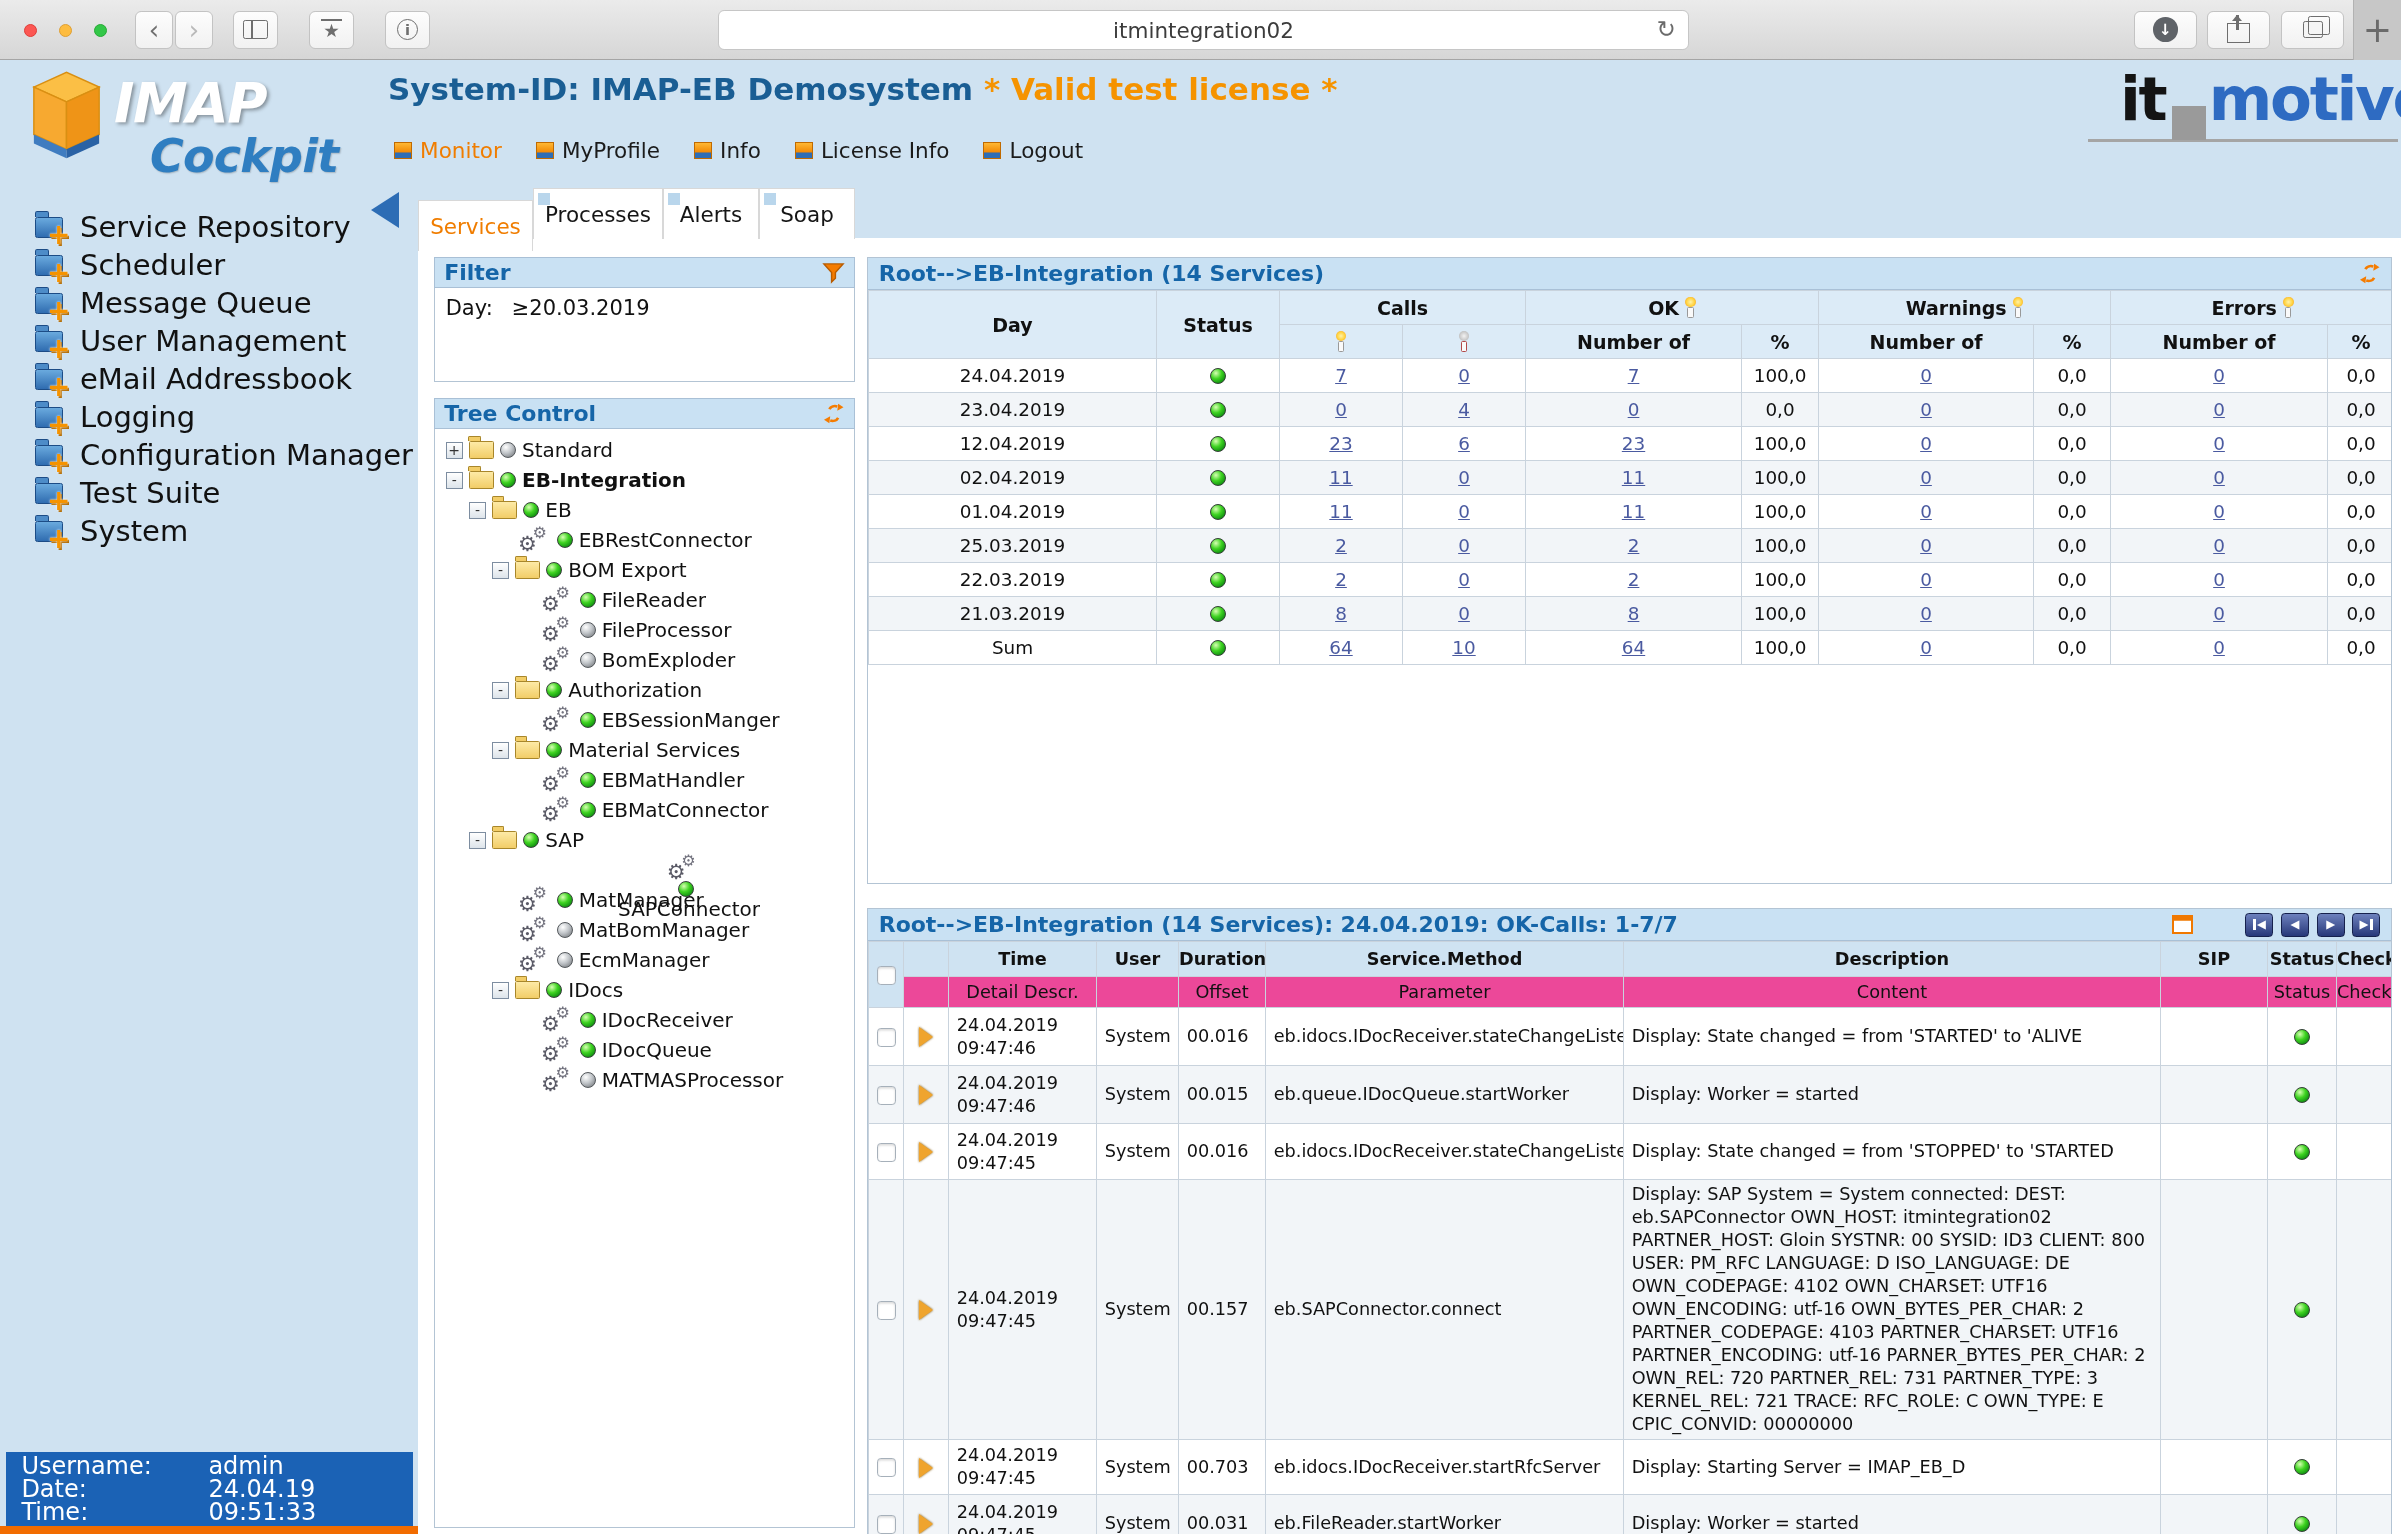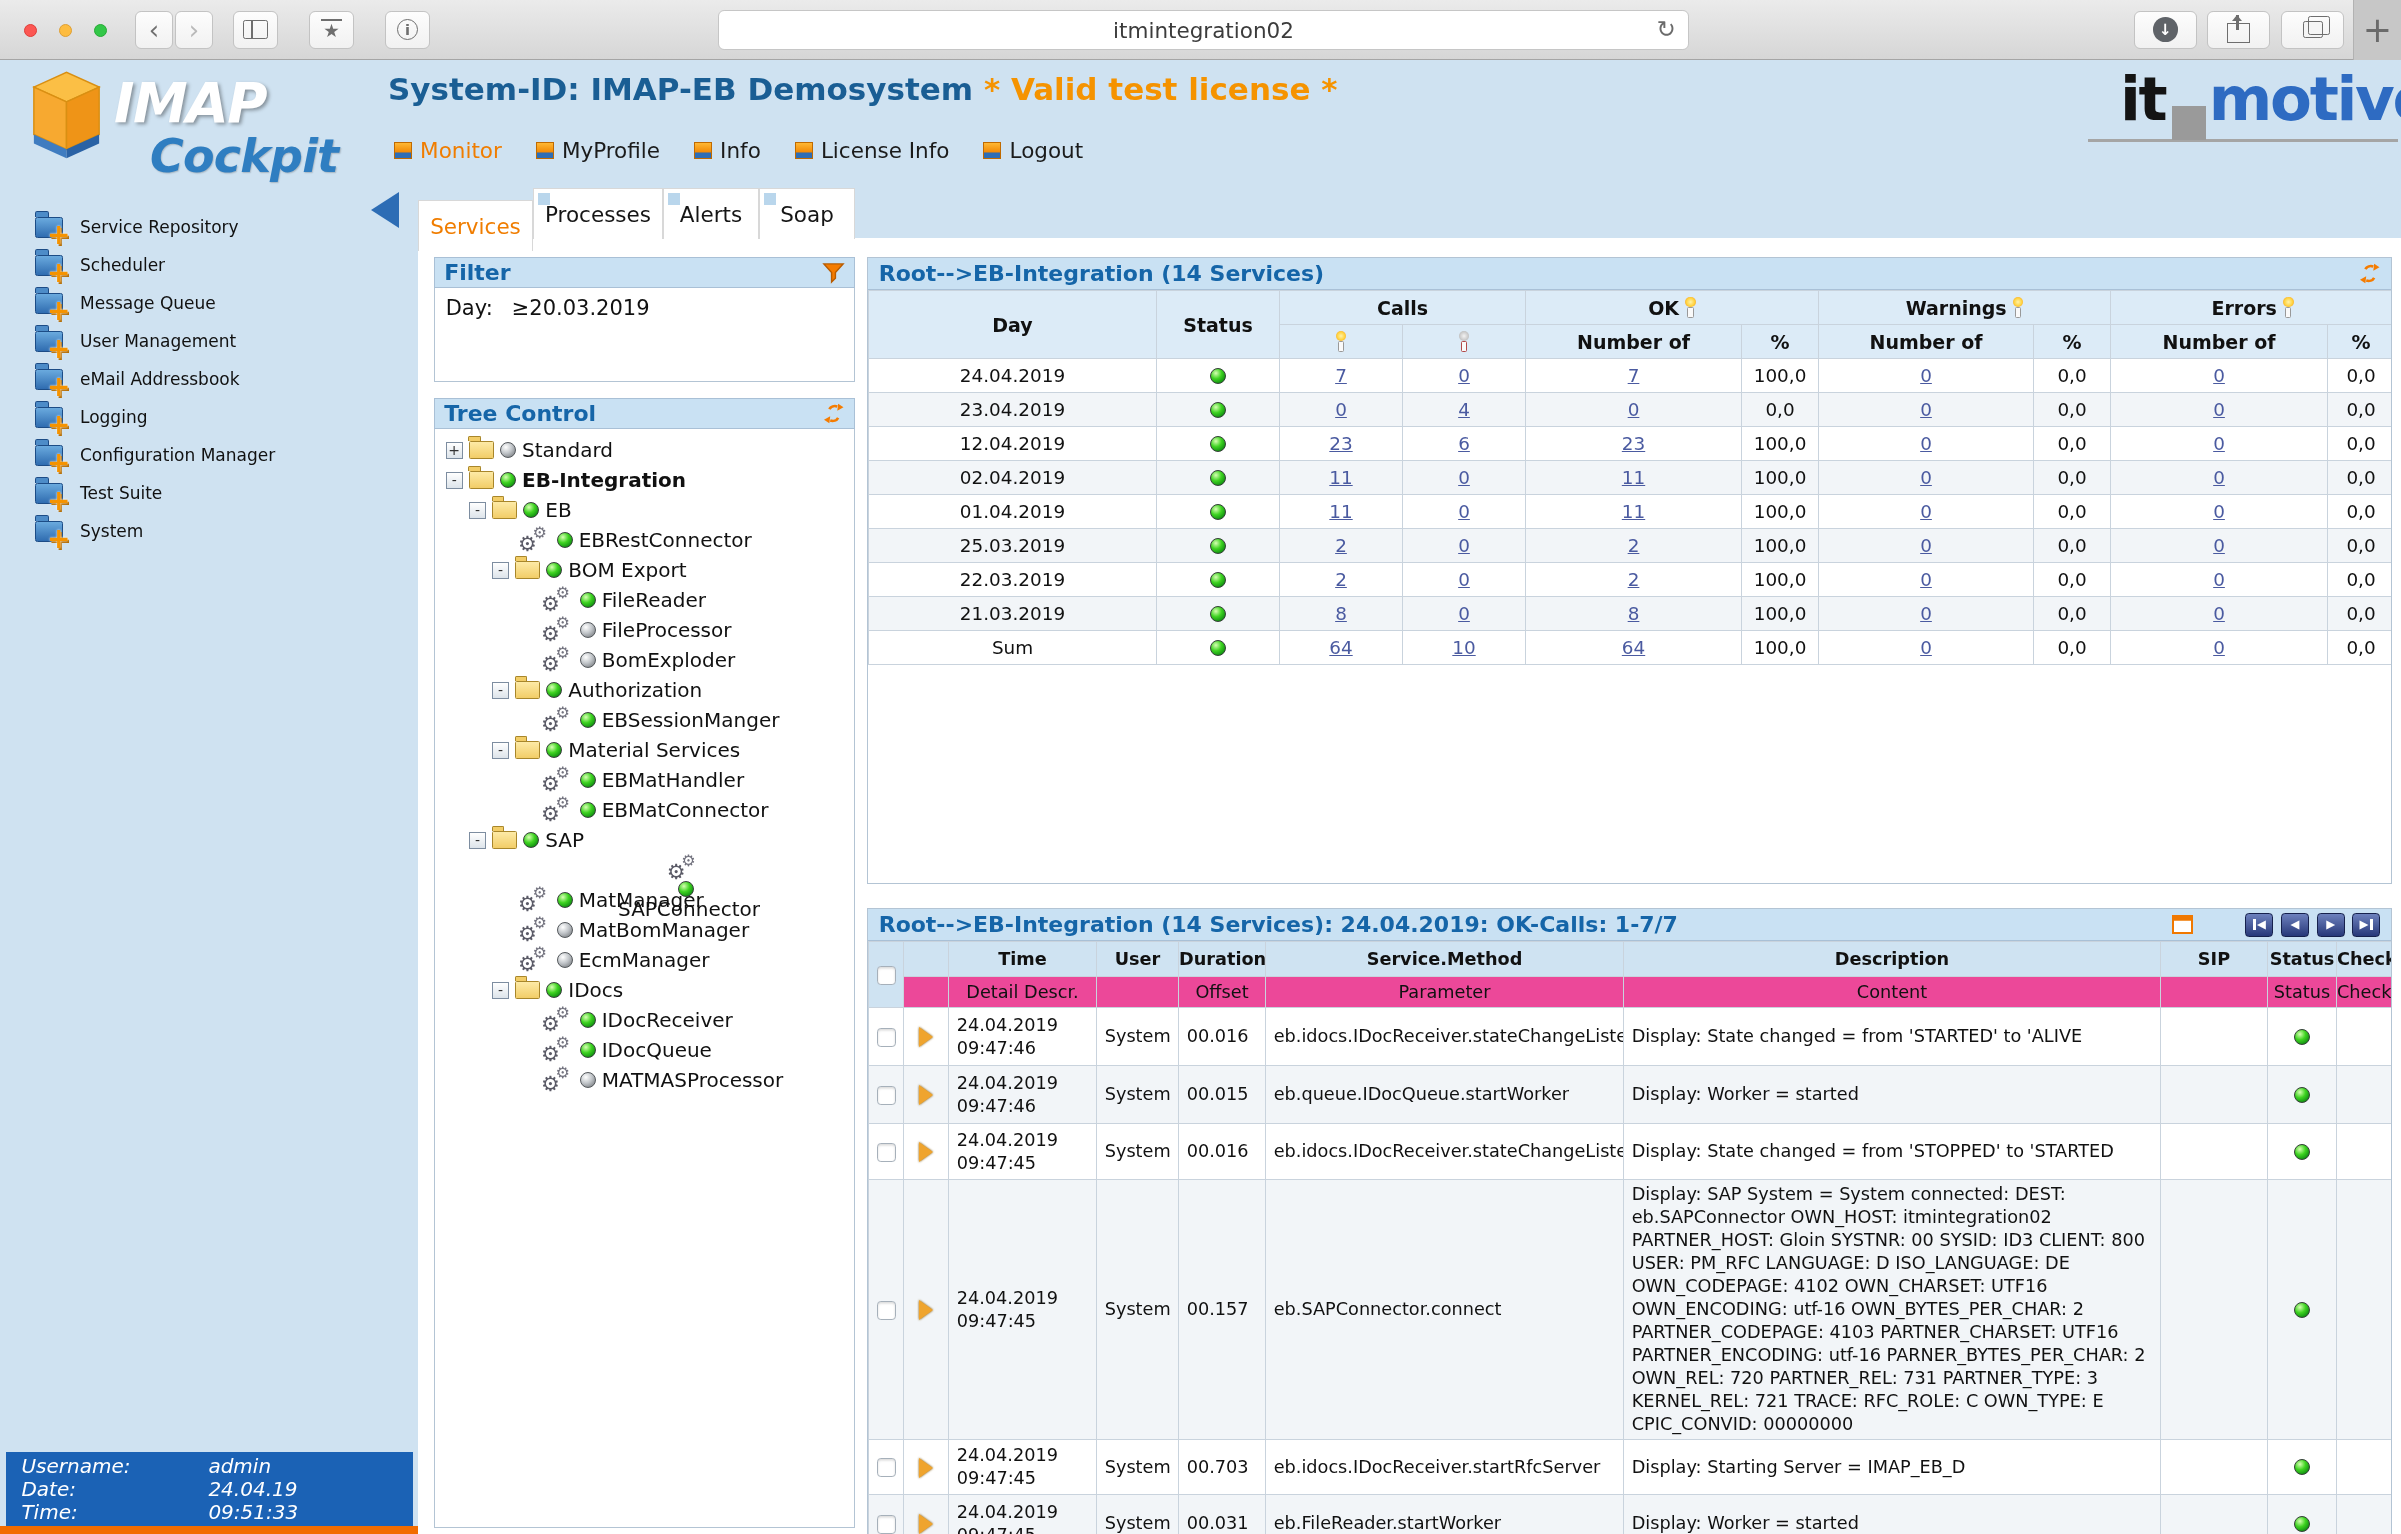--- a/index.html
+++ b/index.html
@@ -57,32 +57,32 @@
   #brand { position:absolute; left:2120px; top:68px; width:276px; height:84px; }
   #brand .line { position:absolute; left:-32px; top:71px; width:310px; height:3.1px; background:#a5a5a5; }
   #brand .row { position:absolute; left:0; top:0; display:flex; align-items:flex-end; font-weight:bold;
     font-size:61px; line-height:1; letter-spacing:-2.3px; }
   #brand .it { color:#141414; }
   #brand .sq { width:34px; height:34px; background:#9a9a9a; margin:0 2.3px -10.7px 7px; }
   #brand .motive { color:#2e6bc2; }
 
   
   #sidebar-items { position:absolute; left:0; top:208px; width:418px; }
-  .side-item { display:flex; align-items:center; height:38px; padding-left:35px; font-size:17px; color:#111; }
+  .side-item { display:flex; align-items:center; height:38px; padding-left:35px; font-size:29px; color:#111; }
   .side-label { margin-left:17px; }
   .bf { position:relative; width:28px; height:21px; background:linear-gradient(#6aaade,#2f6cb0);
     border:1.5px solid #1c4c86; border-radius:2.3px; flex:none; }
   .bf::before { content:""; position:absolute; top:-7px; left:-1.5px; width:12.3px; height:5.4px; background:#4d8cc8;
     border:1.5px solid #1c4c86; border-bottom:none; border-radius:2.3px 2.3px 0 0; }
   .bf::after { content:"+"; position:absolute; right:-8.4px; bottom:-12.3px; font-size:28px; font-weight:bold;
     color:#f59300; text-shadow:0 0 2.3px #fff, 1.5px 1.5px 0 #b36b00; line-height:1; }
   #collapse-arrow { position:absolute; left:371px; top:192px; width:0; height:0;
     border-top:18.4px solid transparent; border-bottom:18.4px solid transparent; border-right:28px solid #2d6db5; }
   #session-box { position:absolute; left:6.1px; top:1452px; width:407px; height:74px; background:#1b62b5;
-    color:#fff; font-size:20px; padding:2.3px 0 0 15.3px;font-style:italic; }
+    color:#fff; font-size:24px; padding:2.3px 0 0 15.3px; }
   .sess-row { display:flex; height:23px; align-items:center; }
   .sess-row .lab { width:187px; }
   #orange-bar { position:absolute; left:0; top:1526px; width:418px; height:9.2px; background:#f26c00; }
 
   
   #card { position:absolute; left:418px; top:238px; width:1983px; height:1297px; background:#fff; }
   #tabs-holder { position:absolute; left:418px; top:188px; display:flex; }
   .tab { position:relative; height:51px; background:#fff; border:0.8px solid #d8d8d8; border-bottom:none;
     display:flex; align-items:center; justify-content:center; font-size:21.5px; color:#151515; }
   .tab .corner { position:absolute; left:3.8px; top:3.8px; width:12.3px; height:12.3px; background:#b9d6ec; }

